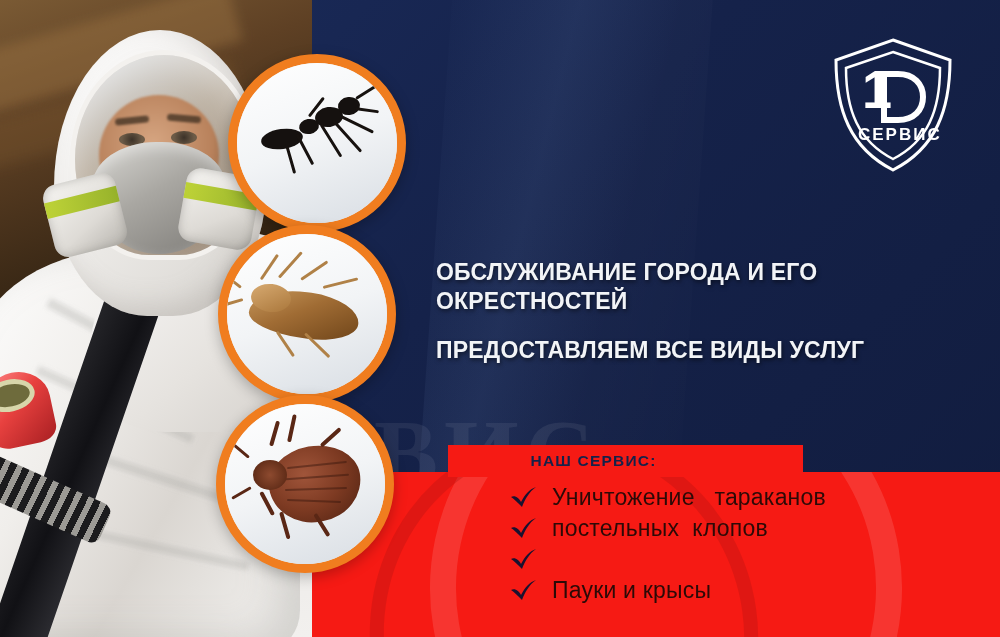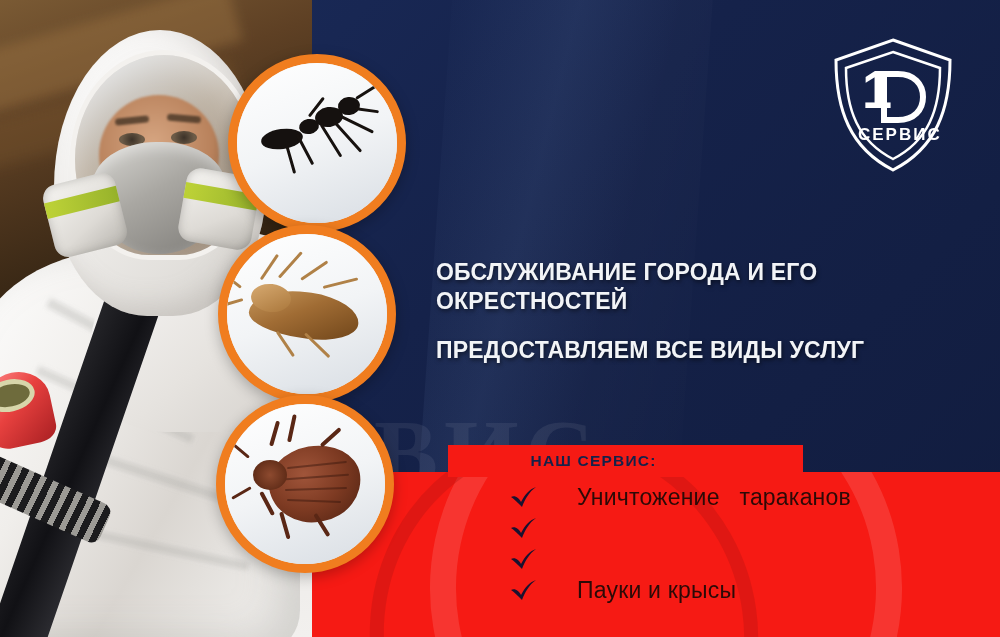--- a/index.html
+++ b/index.html
@@ -333,21 +333,20 @@
   .service-list {
     position: absolute;
     left: 508px; top: 482px;
     width: 470px;
   }
   .service-item {
     display: flex;
     align-items: center;
     height: 30px;
     margin-bottom: 1px;
-    gap: 25px;
   }
   .check-icon {
     flex: 0 0 auto;
     width: 30px; height: 22px;
     margin-right: 14px;
   }
   .check-icon svg { display: block; }
   .service-text {
     font-family: "Liberation Sans", sans-serif;
     font-size: 23px;
@@ -487,20 +486,21 @@
           </svg>
       </span>
       <span class="service-text">Уничтожение   тараканов</span>
     </div>
     <div class="service-item">
       <span class="check-icon">
         <svg width="30" height="22" viewBox="0 0 30 22">
             <path d="M3 11 C7 9 11 12 13 16 C17 8 22 3 28 1 C21 6 17 13 14 21 C10 17 6 13 3 11 Z" fill="#1a1230"></path>
           </svg>
       </span>
+      <span class="service-text">постельных  клопов</span>
     </div>
     <div class="service-item">
       <span class="check-icon">
         <svg width="30" height="22" viewBox="0 0 30 22">
             <path d="M3 11 C7 9 11 12 13 16 C17 8 22 3 28 1 C21 6 17 13 14 21 C10 17 6 13 3 11 Z" fill="#1a1230"></path>
           </svg>
       </span>
     </div>
     <div class="service-item">
       <span class="check-icon">

